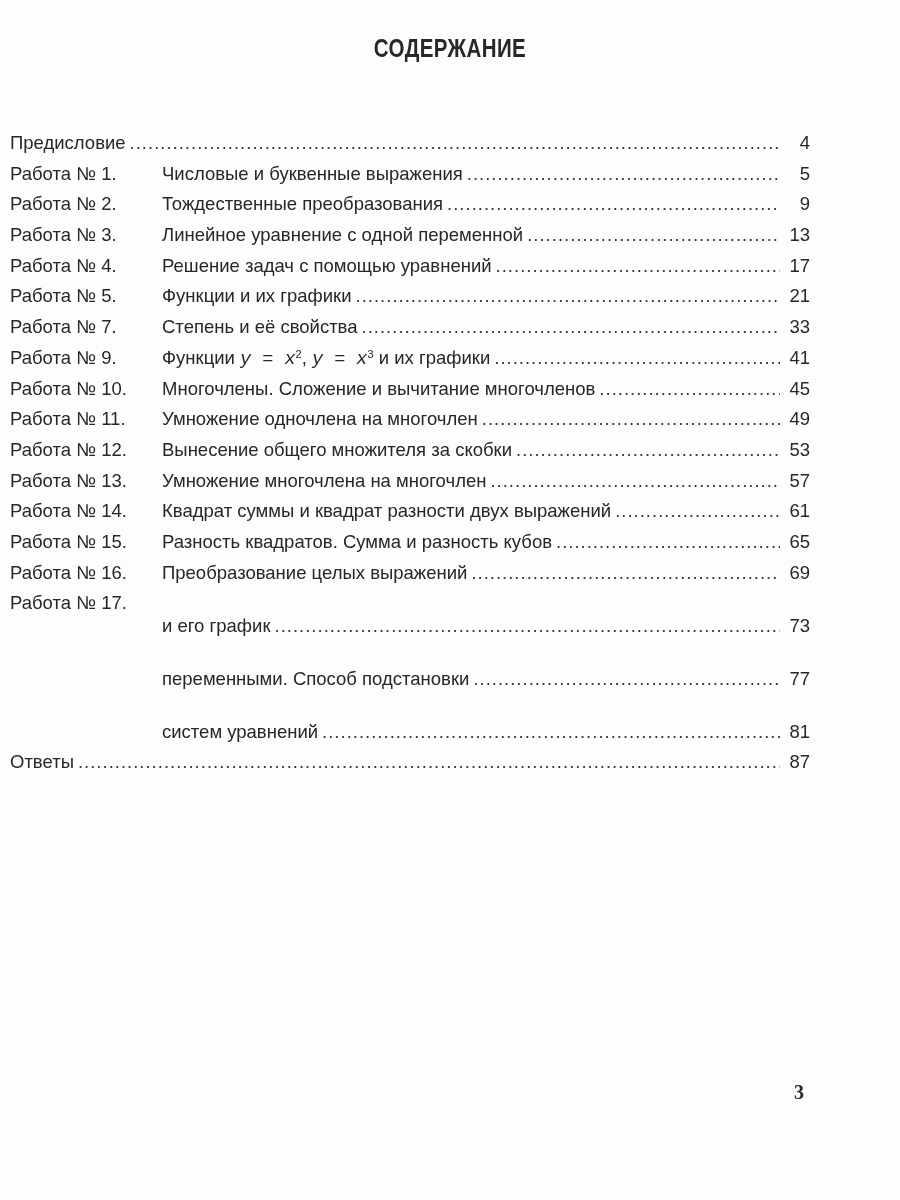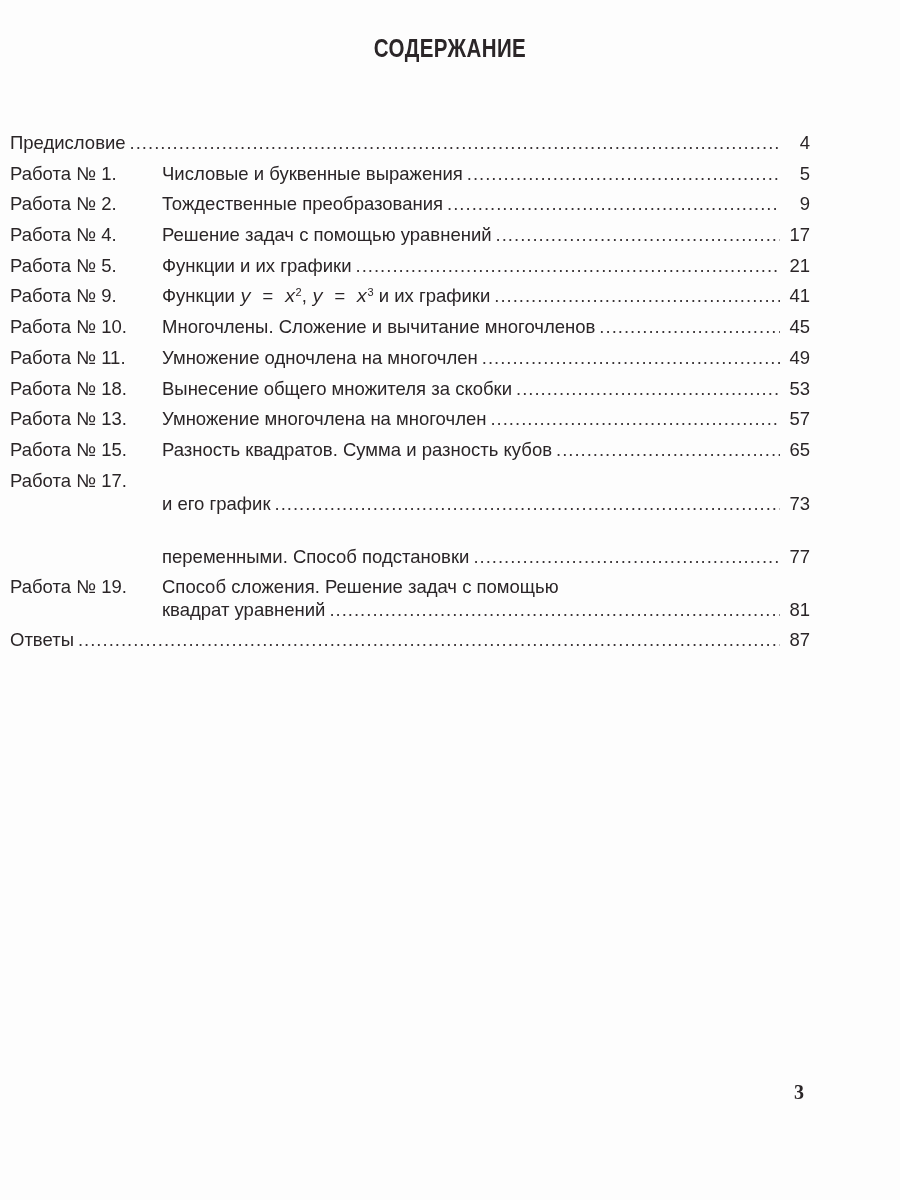--- a/index.html
+++ b/index.html
@@ -67,40 +67,56 @@
 
   <div class="row">
     <div class="line l1">
       <span class="label">Работа № 2.</span>
       <span class="text">Тождественные преобразования</span>
       <span class="dots"></span>
       <span class="page">9</span>
     </div>
   </div>
 
+  <div class="row">
+    <div class="line l1">
+      <span class="label">Работа № 3.</span>
+      <span class="text">Линейное уравнение с одной переменной</span>
+      <span class="dots"></span>
+      <span class="page">13</span>
+    </div>
+  </div>
 
   <div class="row">
     <div class="line l1">
       <span class="label">Работа № 4.</span>
       <span class="text">Решение задач с помощью уравнений</span>
       <span class="dots"></span>
       <span class="page">17</span>
     </div>
   </div>
 
   <div class="row">
     <div class="line l1">
       <span class="label">Работа № 5.</span>
       <span class="text">Функции и их графики</span>
       <span class="dots"></span>
       <span class="page">21</span>
     </div>
   </div>
 
 
+  <div class="row">
+    <div class="line l1">
+      <span class="label">Работа № 7.</span>
+      <span class="text">Степень и её свойства</span>
+      <span class="dots"></span>
+      <span class="page">33</span>
+    </div>
+  </div>
 
 
   <div class="row">
     <div class="line l1">
       <span class="label">Работа № 9.</span>
       <span class="text"><span>Функции </span><i>y = x</i><sup>2</sup><span>, </span><i>y = x</i><sup>3</sup><span> и их графики</span></span>
       <span class="dots"></span>
       <span class="page">41</span>
     </div>
   </div>
@@ -118,46 +134,62 @@
     <div class="line l1">
       <span class="label">Работа № 11.</span>
       <span class="text">Умножение одночлена на многочлен</span>
       <span class="dots"></span>
       <span class="page">49</span>
     </div>
   </div>
 
   <div class="row">
     <div class="line l1">
-      <span class="label">Работа № 18.</span>
+      <span class="label">Работа № 12.</span>
       <span class="text">Вынесение общего множителя за скобки</span>
       <span class="dots"></span>
       <span class="page">53</span>
     </div>
   </div>
 
   <div class="row">
     <div class="line l1">
       <span class="label">Работа № 13.</span>
       <span class="text">Умножение многочлена на многочлен</span>
       <span class="dots"></span>
       <span class="page">57</span>
     </div>
   </div>
 
+  <div class="row">
+    <div class="line l1">
+      <span class="label">Работа № 14.</span>
+      <span class="text">Квадрат суммы и квадрат разности двух выражений</span>
+      <span class="dots"></span>
+      <span class="page">61</span>
+    </div>
+  </div>
 
   <div class="row">
     <div class="line l1">
       <span class="label">Работа № 15.</span>
       <span class="text">Разность квадратов. Сумма и разность кубов</span>
       <span class="dots"></span>
       <span class="page">65</span>
     </div>
   </div>
 
+  <div class="row">
+    <div class="line l1">
+      <span class="label">Работа № 16.</span>
+      <span class="text">Преобразование целых выражений</span>
+      <span class="dots"></span>
+      <span class="page">69</span>
+    </div>
+  </div>
 
   <div class="row tall">
     <div class="line l1">
       <span class="label">Работа № 17.</span>
     </div>
     <div class="line l2">
       <span class="indent"></span>
       <span class="text">и его график</span>
       <span class="dots"></span>
       <span class="page">73</span>
@@ -167,27 +199,23 @@
   <div class="row tall">
     <div class="line l2">
       <span class="indent"></span>
       <span class="text">переменными. Способ подстановки</span>
       <span class="dots"></span>
       <span class="page">77</span>
     </div>
   </div>
 
   <div class="row tall">
-    <div class="line l1">
-      <span class="label">Работа № 19.</span>
-      <span class="text">Способ сложения. Решение задач с помощью</span>
-    </div>
     <div class="line l2">
       <span class="indent"></span>
-      <span class="text">квадрат уравнений</span>
+      <span class="text">систем уравнений</span>
       <span class="dots"></span>
       <span class="page">81</span>
     </div>
   </div>
 
   <div class="row">
     <div class="line l1">
       <span class="text">Ответы</span>
       <span class="dots"></span>
       <span class="page">87</span>

